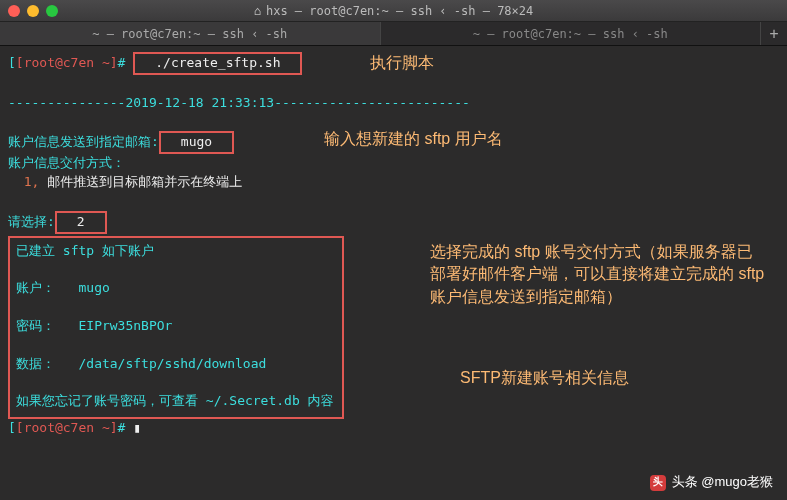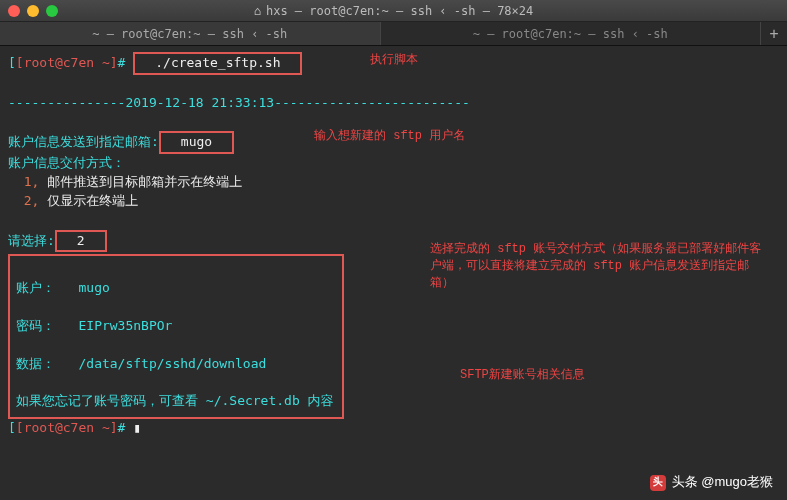--- a/index.html
+++ b/index.html
@@ -89,23 +89,23 @@
   padding: 0 20px;
 }
 .accountbox {
   border: 2px solid #e05853;
   padding: 4px 8px 6px 6px;
   display: inline-block;
   margin-top: 2px;
 }
 .annotation {
   position: absolute;
-  color: #ef4444;
-  font-family: Liberation Mono, monospace;
-  font-size: 12px;
+  color: #fdba74;
+  font-family: Liberation Sans, sans-serif;
+  font-size: 16px;
   line-height: 1.4;
   text-align: left;
 }
 .watermark {
   position: absolute;
   right: 14px;
   bottom: 8px;
   color: #fff;
   font-family: "PingFang SC", sans-serif;
   font-size: 13px;
@@ -150,37 +150,37 @@
   </div>
 
   <div class="term">
     <div class="row"><span class="cyan">[</span><span class="red-t">[root@c7en ~]</span><span class="cyan"># </span><span class="box"><span class="white">./create_sftp.sh</span></span></div>
     <div class="row">&nbsp;</div>
     <div class="row"><span class="cyan">---------------</span><span class="cyan">2019-12-18 21:33:13</span><span class="cyan">-------------------------</span></div>
     <div class="row">&nbsp;</div>
     <div class="row"><span class="cyan">账户信息发送到指定邮箱:</span><span class="box"><span class="white">mugo</span></span></div>
     <div class="row"><span class="cyan">账户信息交付方式：</span></div>
     <div class="row">  <span class="orange">1,</span><span class="white"> 邮件推送到目标邮箱并示在终端上</span></div>
-    <div class="row">  <span class="orange">2,</span><span class="white"> 仅显示在终端上</span></div>
     <div class="row">&nbsp;</div>
     <div class="row"><span class="cyan">请选择:</span><span class="box"><span class="white">2</span></span></div>
     <div class="accountbox">
+      <div class="row"><span class="cyan">已建立 sftp 如下账户</span></div>
       <div class="row">&nbsp;</div>
       <div class="row"><span class="cyan">账户：</span>   <span class="cyan">mugo</span></div>
       <div class="row">&nbsp;</div>
       <div class="row"><span class="cyan">密码：</span>   <span class="cyan">EIPrw35nBPOr</span></div>
       <div class="row">&nbsp;</div>
       <div class="row"><span class="cyan">数据：</span>   <span class="cyan">/data/sftp/sshd/download</span></div>
       <div class="row">&nbsp;</div>
       <div class="row"><span class="cyan">如果您忘记了账号密码，可查看 ~/.Secret.db 内容</span></div>
     </div>
     <div class="row"><span class="cyan">[</span><span class="red-t">[root@c7en ~]</span><span class="cyan"># </span><span class="white">▮</span></div>
 
     <div class="annotation" style="top:6px;left:370px">执行脚本</div>
-    <div class="annotation" style="top:82px;left:314px">输入想新建的 sftp 用户名</div>
+    <div class="annotation" style="top:82px;left:324px">输入想新建的 sftp 用户名</div>
     <div class="annotation" style="top:195px;left:430px;width:335px">选择完成的 sftp 账号交付方式（如果服务器已部署好邮件客户端，可以直接将建立完成的 sftp 账户信息发送到指定邮箱）</div>
     <div class="annotation" style="top:321px;left:460px">SFTP新建账号相关信息</div>
 
     <div class="watermark">
       <div class="wm-logo">头</div>
       <span>头条 @mugo老猴</span>
     </div>
   </div>
 </div>
 

